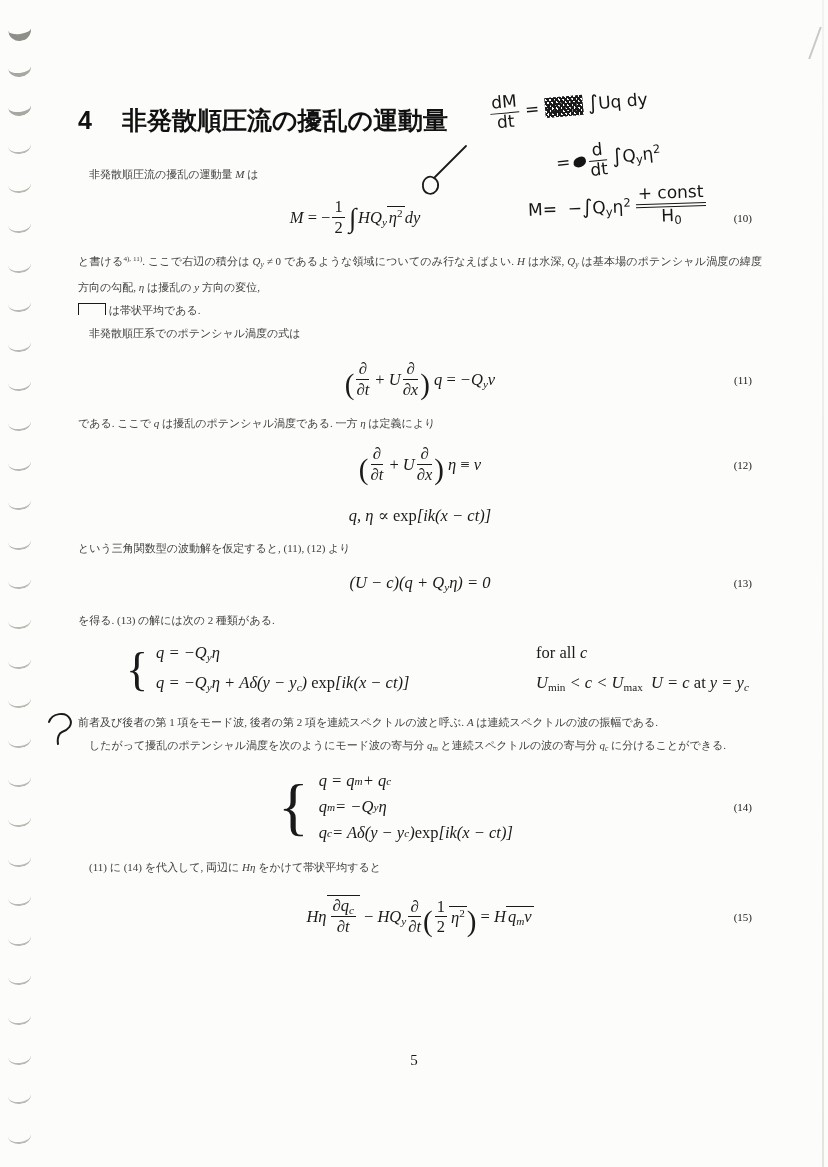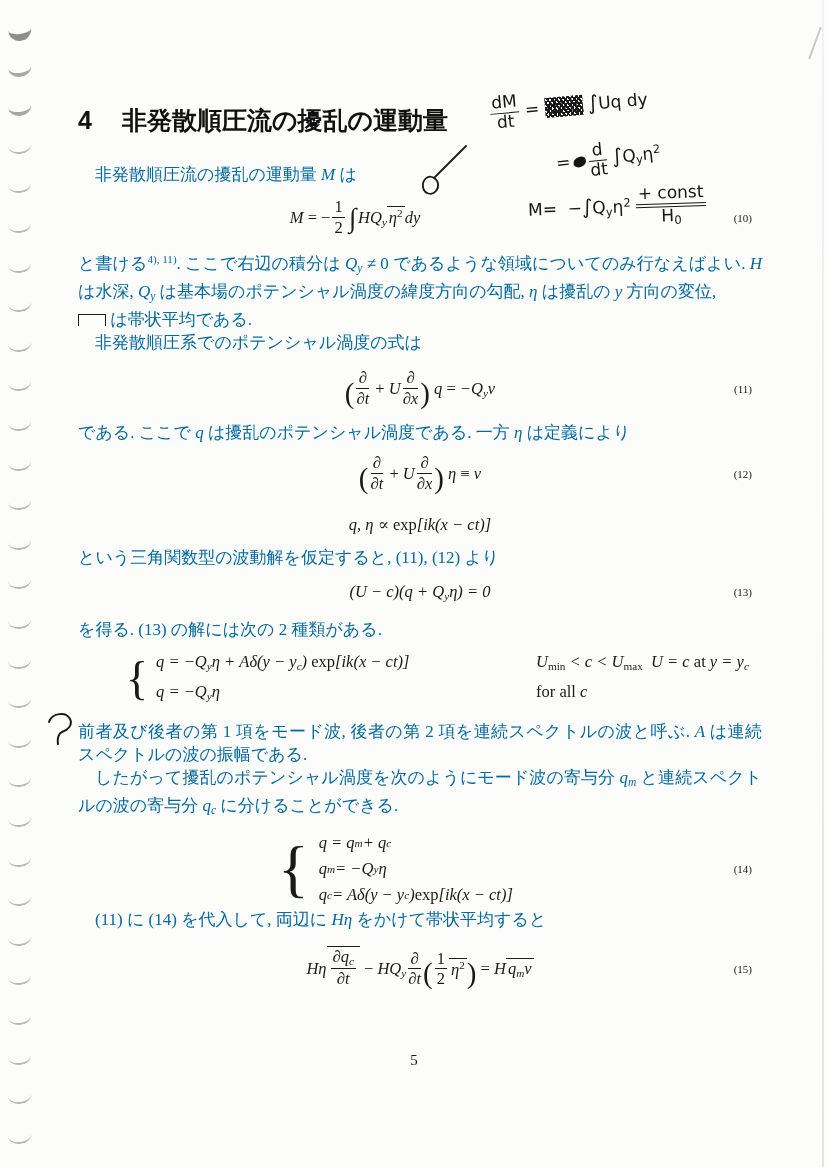--- a/index.html
+++ b/index.html
@@ -10,21 +10,21 @@
   
   .binding{position:absolute;left:2px;top:0;bottom:0;width:36px;}
   .hole{position:absolute;left:6px;width:23px;height:15px;border-radius:50%;
         border-bottom:2.5px solid #b9b9b4;transform:rotate(-6deg);}
   .hole:nth-child(1){border-bottom-width:7px;border-bottom-color:#8f8f8a;height:16px;}
   .hole:nth-child(2),.hole:nth-child(3){border-bottom-width:4px;border-bottom-color:#a8a8a2;}
   
   .content{position:absolute;left:78px;top:0;width:684px;}
   .heading{margin-top:104px;font-family:"Liberation Sans","DejaVu Sans",sans-serif;
            font-weight:bold;font-size:25px;display:flex;gap:30px;align-items:baseline;color:#111;}
-  p.body{font-size:17px;line-height:23px;text-align:justify;margin:0;color:#0369a1;}
+  p.body{font-size:11px;line-height:23px;text-align:justify;margin:0;color:#404040;}
   .mi{font-style:italic;font-family:"Liberation Serif","DejaVu Serif",serif;}
   .rm{font-style:normal;}
   sup.fn{font-size:65%;vertical-align:0.55em;}
   sub{font-size:68%;vertical-align:-0.25em;}
   sup{font-size:68%;vertical-align:0.5em;}
   
   .eq{position:relative;font-size:16.5px;text-align:center;}
   .eq-label{position:absolute;right:10px;top:50%;transform:translateY(-50%);font-style:normal;font-size:11px;}
   .frac{display:inline-block;vertical-align:-0.62em;text-align:center;line-height:1.08;margin:0 2px;}
   .frac .num{display:block;border-bottom:1.3px solid #1a1a1a;padding:0 2px 1px;}
@@ -146,26 +146,26 @@
       <span class="eq-label">(13)</span>
     </div>
 
     <p class="body" style="margin-top:12px">を得る. (13) の解には次の 2 種類がある.</p>
 
     <div class="eq" style="margin-top:8px;text-align:left">
       <div style="display:flex;align-items:center;margin-left:48px">
         <span class="brace">{</span>
         <div style="margin-left:8px;flex:1">
           <div class="sysrow">
+            <span class="sys-left" style="width:380px"><span class="mi">q = −Q</span><sub class="mi">y</sub><span class="mi">η</span></span>
+            <span class="sys-right"><span class="rm">for all </span><span class="mi">c</span></span>
+          </div>
+          <div class="sysrow">
             <span class="sys-left" style="width:380px"><span class="mi">q = −Q</span><sub class="mi">y</sub><span class="mi">η + Aδ(y − y</span><sub class="mi">c</sub><span class="mi">) </span><span class="rm">exp</span><span class="mi">[ik(x − ct)]</span></span>
             <span class="sys-right"><span class="mi">U</span><sub class="rm">min</sub><span class="mi"> &lt; c &lt; </span><span class="mi">U</span><sub class="rm">max</sub>&nbsp;&nbsp;<span class="mi">U = c</span><span class="rm">  at  </span><span class="mi">y = y</span><sub class="mi">c</sub></span>
-          </div>
-          <div class="sysrow">
-            <span class="sys-left" style="width:380px"><span class="mi">q = −Q</span><sub class="mi">y</sub><span class="mi">η</span></span>
-            <span class="sys-right"><span class="rm">for all </span><span class="mi">c</span></span>
           </div>
         </div>
       </div>
     </div>
 
     <p class="body" style="margin-top:12px"><span>前者及び後者の第 1 項をモード波, 後者の第 2 項を連続スペクトルの波と呼ぶ. </span><span class="mi">A</span><span> は連続スペクトルの波の振幅である.</span></p>
     <p class="body"><span>　したがって擾乱のポテンシャル渦度を次のようにモード波の寄与分 </span><span class="mi">q</span><sub class="mi">m</sub><span> と連続スペクトルの波の寄与分 </span><span class="mi">q</span><sub class="mi">c</sub><span> に分けることができる.</span></p>
 
     <div class="eq" style="margin-top:8px;text-align:left">
       <div style="display:flex;align-items:center;margin-left:200px">
@@ -191,21 +191,21 @@
               <sub class="mi">c</sub>
               <span class="mi">) </span>
               <span class="rm">exp</span>
               <span class="mi">[ik(x − ct)]</span>
             </div>
         </div>
       </div>
       <span class="eq-label">(14)</span>
     </div>
 
-    <p class="body" style=""><span>　(11) に (14) を代入して, 両辺に </span><span class="mi">Hη</span><span> をかけて帯状平均すると</span></p>
+    <p class="body" style="margin-top:10px"><span>　(11) に (14) を代入して, 両辺に </span><span class="mi">Hη</span><span> をかけて帯状平均すると</span></p>
 
     <div class="eq" style="margin-top:12px;height:52px;line-height:52px">
       <span><span class="mi">Hη</span><span class="ov"><span class="frac"><span class="num"><span class="mi">∂q</span><sub class="mi">c</sub></span><span class="den mi">∂t</span></span></span>
         <span class="rm">−</span>
         <span class="mi">HQ</span><sub class="mi">y</sub><span class="frac"><span class="num mi">∂</span><span class="den mi">∂t</span></span><span class="big">(</span><span class="frac"><span class="num">1</span><span class="den">2</span></span><span class="ov"><span class="mi">η</span><sup>2</sup></span><span class="big">)</span>
         <span class="rm">=</span>
         <span class="mi">H</span><span class="ov"><span class="mi">q</span><sub class="mi">m</sub><span class="mi">v</span></span></span>
       <span class="eq-label">(15)</span>
     </div>
   </div>

